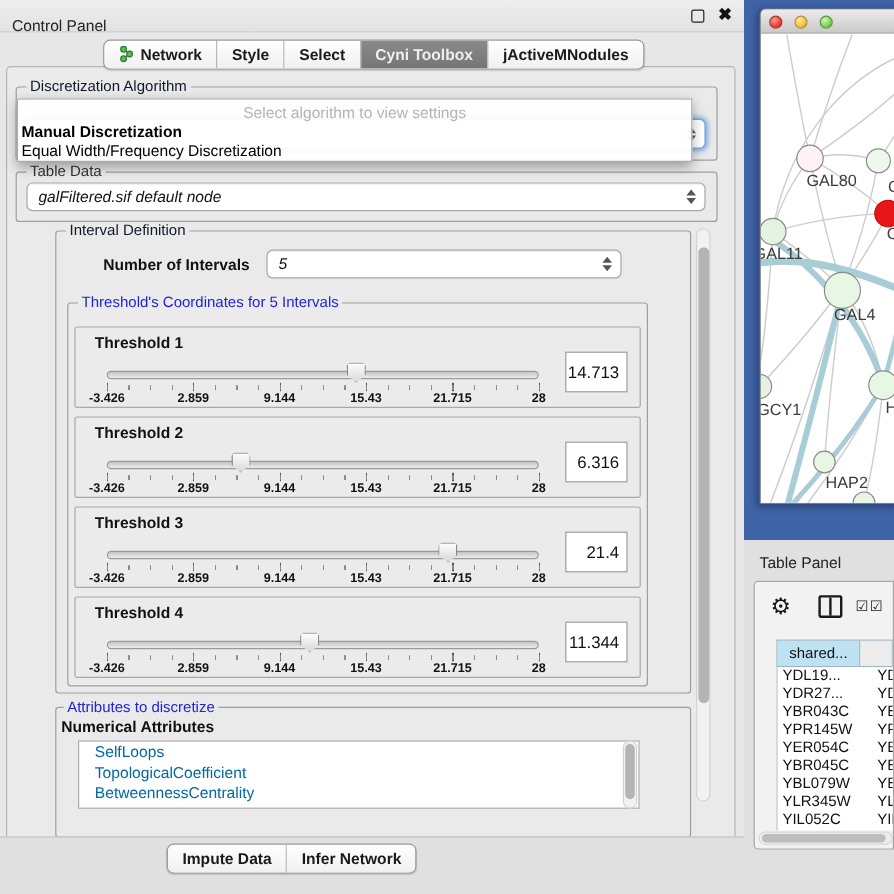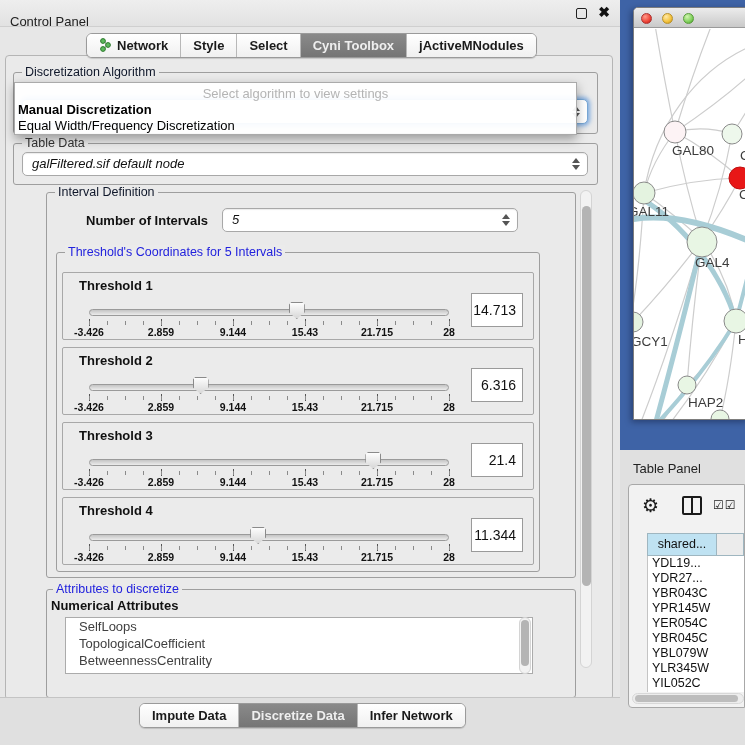--- a/index.html
+++ b/index.html
@@ -49,21 +49,21 @@
   .track { position:absolute; left:26px; top:36px; width:360px; height:7px; border:1px solid #9a9a9a; border-radius:4px; background:linear-gradient(#c4c4c4,#ececec); }
   .thumb { position:absolute; top:29px; width:16px; height:17px; background:linear-gradient(#fdfdfd,#d8d8d8); border:1px solid #8a8a8a; clip-path:polygon(50% 100%, 0 60%, 0 16%, 16% 0, 84% 0, 100% 16%, 100% 60%); }
   .ticks-minor { position:absolute; left:26px; top:48px; width:361px; height:4px; background:repeating-linear-gradient(90deg,#8a8a8a 0 1px,transparent 1px 18px); }
   .ticks-major { position:absolute; left:26px; top:46px; width:361px; height:7px; background:repeating-linear-gradient(90deg,#555 0 1px,transparent 1px 72px); }
   .tick-labels { position:absolute; left:26px; top:53px; width:360px; height:12px; }
   .tick-labels span { position:absolute; transform:translateX(-50%); font-size:10.5px; font-weight:600; color:#111; white-space:nowrap; }
   .value-box { position:absolute; left:408px; top:20px; width:52px; height:34px; background:#fff; border:1px solid #9a9a9a; font-size:14px; color:#111; text-align:right; line-height:32px; padding-right:6px; }
 
   
   #attr-list { position:absolute; left:18px; top:27px; width:468px; height:57px; background:#ffffff; border:1px solid #ababab; overflow:hidden; }
-  #attr-list .item { font-size:13px; color:#404040; line-height:17px; padding-left:13px; }
+  #attr-list .item { font-size:13px; color:#0369a1; line-height:17px; padding-left:13px; }
   .vscroll { position:absolute; background:#f2f2f2; border:1px solid #d4d4d4; border-radius:6px; }
   .vscroll .vthumb { position:absolute; left:1px; width:8px; background:#b4b4b4; border-radius:5px; }
 
   #apply-btn { position:absolute; left:268px; top:671px; width:66px; height:23px; background:linear-gradient(#ffffff,#e6e6e6); border:1px solid #9a9a9a; border-radius:5px; font-size:13px; color:#111; text-align:right; line-height:21px;margin-top:33px; }
 
   #bottom-strip { position:absolute; left:0; top:697px; width:620px; height:48px; background:#e0e0e0; border-top:1px solid #c4c4c4; z-index:40; }
 
   
   #main-vscroll { left:580px; top:190px; width:12px; height:478px; }
   #main-vscroll .vthumb { top:15px; height:380px; width:9px; }
@@ -82,21 +82,21 @@
   .gear-glyph { position:absolute; left:13px; top:9px; font-size:19px; color:#1a1a1a; }
   .split-icon { position:absolute; left:53px; top:11px; width:20px; height:19px; border:2px solid #1a1a1a; border-radius:2px; }
   .split-icon:before { content:""; position:absolute; left:7px; top:0; width:2px; height:15px; background:#1a1a1a; }
   .cb-icons { position:absolute; left:84px; top:13px; font-size:12px; color:#1a1a1a; letter-spacing:1px; }
   #table-grid { position:absolute; left:18px; top:48px; right:0;border-radius:16px; }
   .th-row { display:flex; height:23px; border:1px solid #9fb6c0; }
   .th-cell { font-size:12.5px; color:#111; text-align:center; line-height:21px; overflow:hidden; white-space:nowrap; }
   .th-c1 { width:78px; background:#bfe2f2; border-right:1px solid #9fb6c0; }
   .th-c2 { flex:1; background:#ececec; text-align:left; padding-left:26px; }
   .tbody { background:#fff; border-left:1px solid #c4c4c4; height:136px; overflow:hidden; }
-  .t-row { display:flex; height:15px;flex-direction:column; }
+  .t-row { display:flex; height:15px; }
   .t-cell { font-size:12.5px; color:#111; line-height:15px; white-space:nowrap; overflow:hidden; }
   .t-c1 { width:80px; padding-left:4px; }
   .t-c2 { flex:1; padding-left:3px; }
   #hscroll { position:absolute; left:3px; top:208px; width:112px; height:11px; background:#ededed; border:1px solid #d8d8d8; border-radius:6px; }
   #hscroll .hthumb { position:absolute; left:2px; top:1px; width:103px; height:7px; background:#bdbdbd; border-radius:5px; }
 
   svg text { font-family:"Liberation Sans", sans-serif; }
 </style>
 </head>
 <body>
@@ -256,23 +256,20 @@
     <div class="vscroll" id="main-vscroll">
       <div class="vthumb"></div>
     </div>
 
     <div id="apply-btn">Apply</div>
 
     <div id="bottom-strip"></div>
     <div class="seg-group" id="bottom-tabs" style="z-index:45;">
       <div class="seg">
           <span>Impute Data</span>
-        </div>
-      <div class="seg active">
-          <span>Discretize Data</span>
         </div>
       <div class="seg">
           <span>Infer Network</span>
         </div>
     </div>
   </div>
 
   <div id="right-panel">
     <div id="desktop-blue" style="background:#3e63a6;"></div>
 

